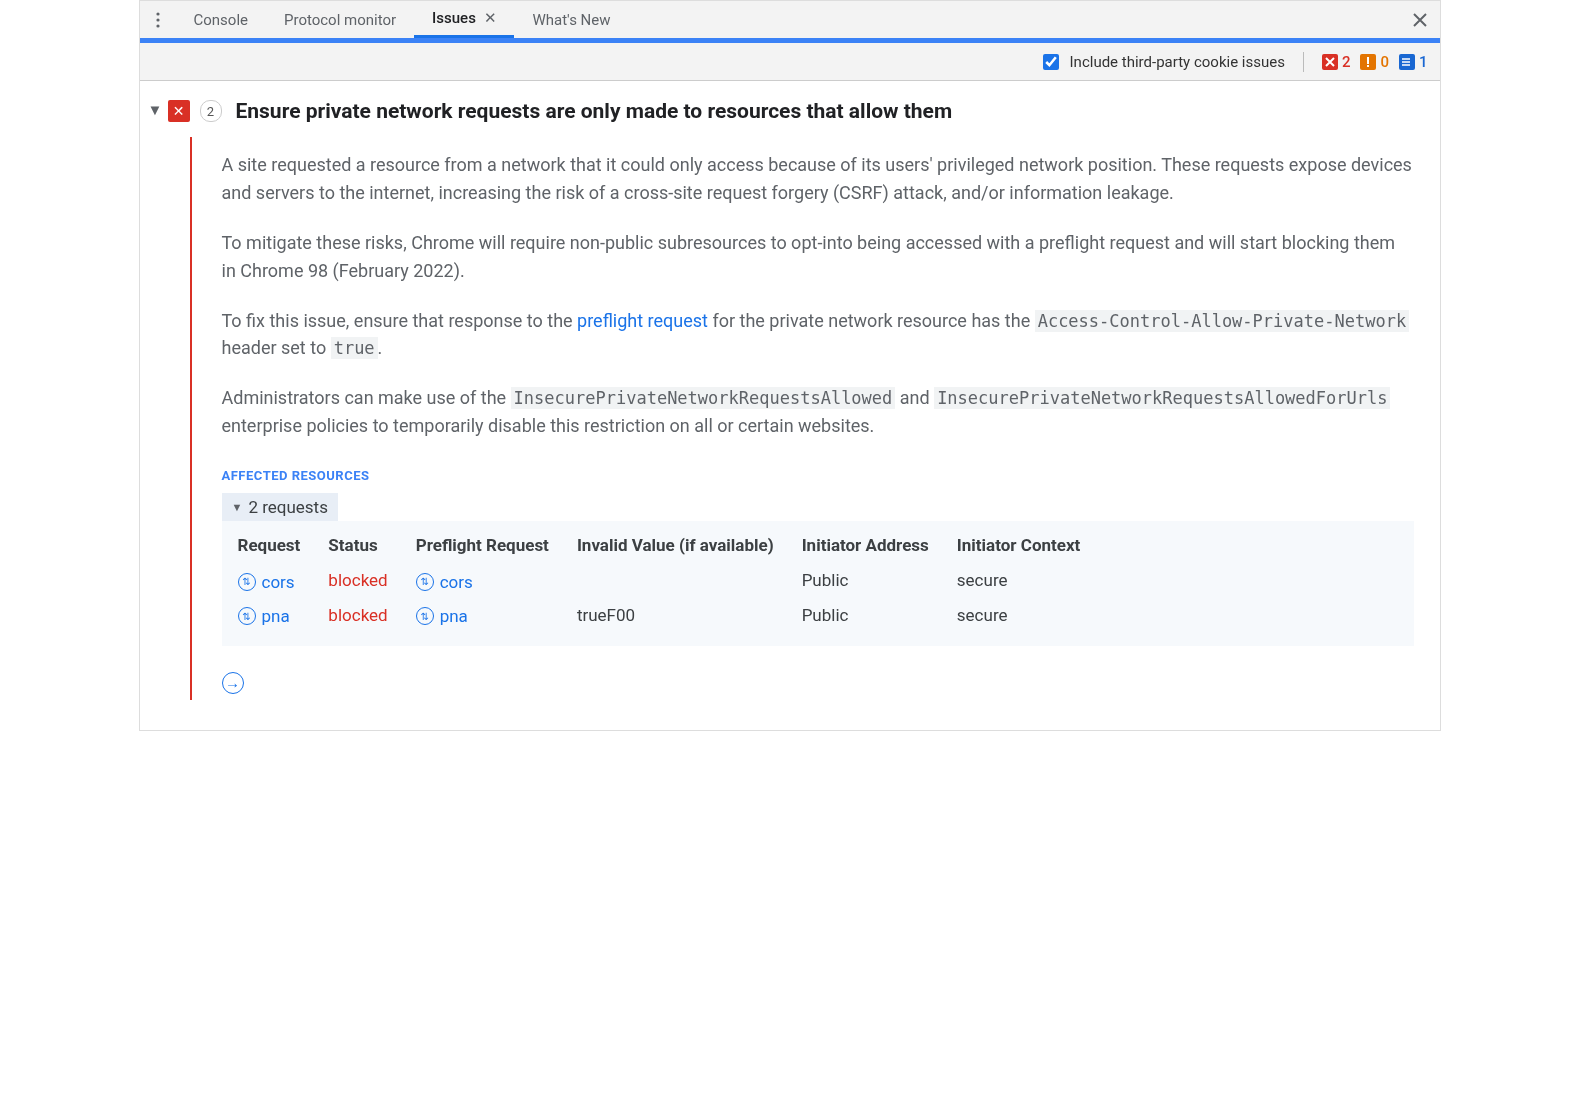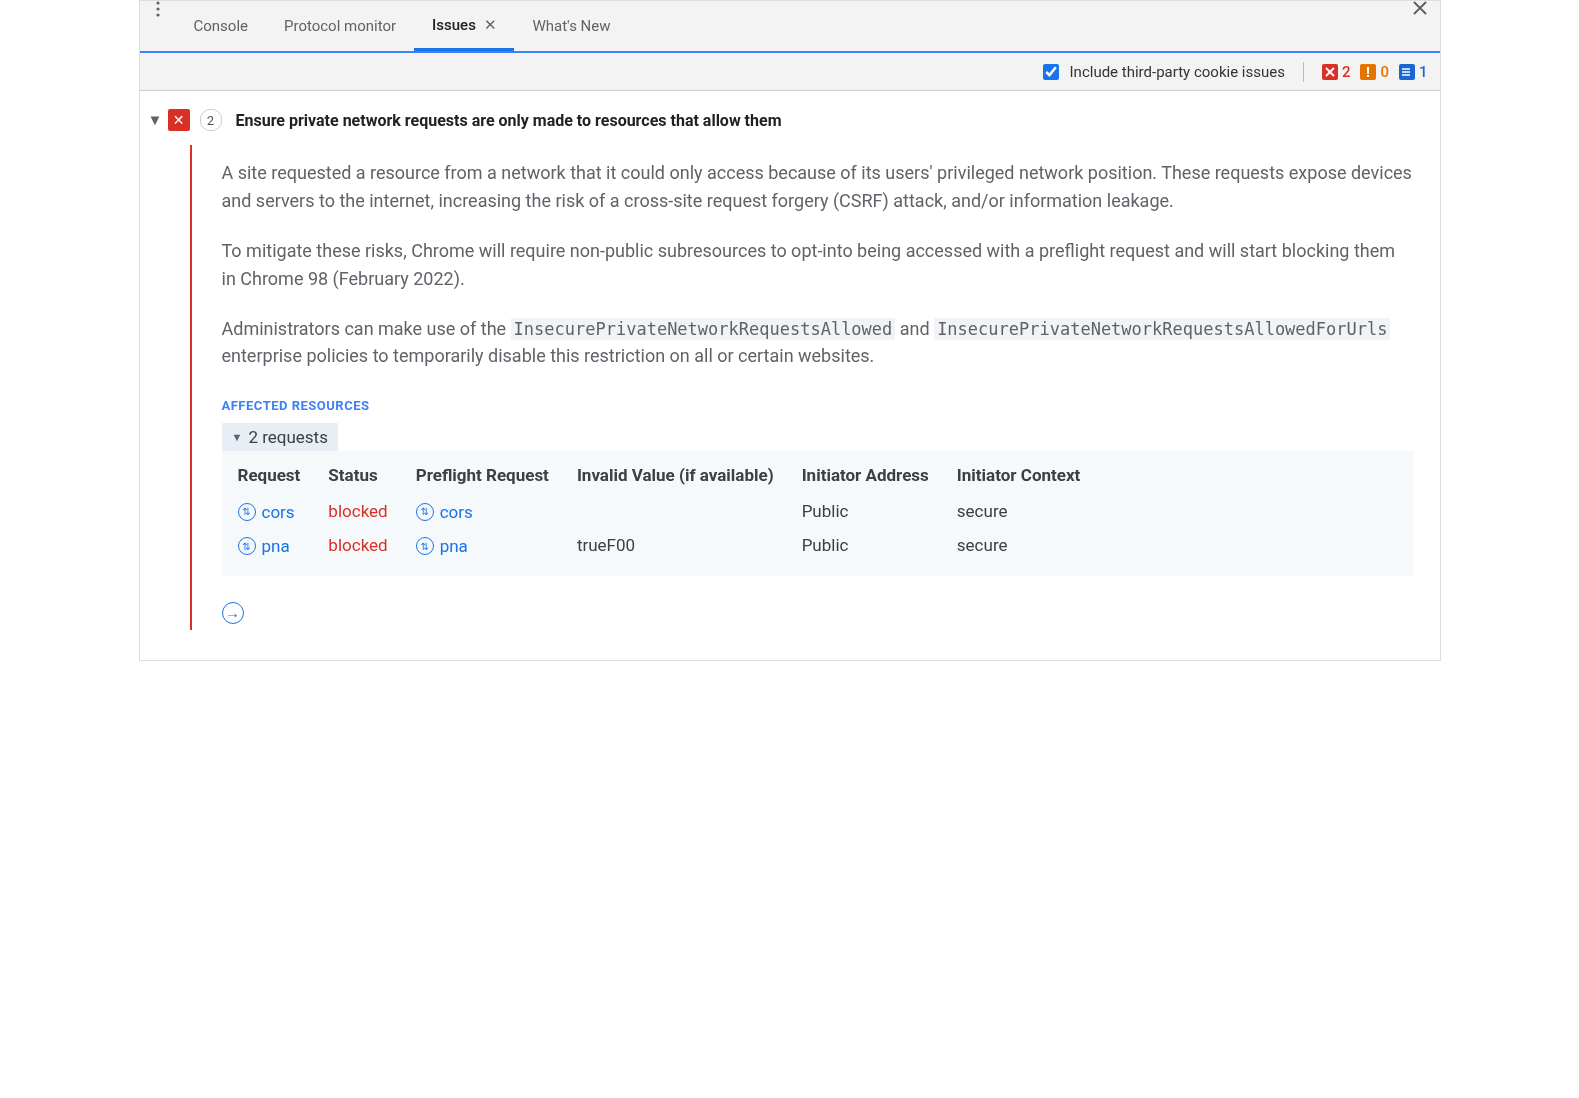--- a/index.html
+++ b/index.html
@@ -12,23 +12,23 @@
   }
   .panel {
     width: 1302px;
     border: 1px solid #ddd;
     background: #fff;
     margin: 0 auto;
   }
   
   .tabstrip {
     display: flex;
-    align-items: flex-start;
-    height: 52px;
-    border-bottom: 2px solid #3b82f6;
+    align-items: center;
+    height: 42px;
+    border-bottom: 5px solid #3b82f6;
     background: #f3f3f3;
     position: relative;
   }
   .tabstrip .menu-btn {
     width: 36px;
     display: flex; align-items: center; justify-content: center;
     color: #555;
   }
   .tabstrip .tab {
     padding: 0 18px;
@@ -117,21 +117,21 @@
     border:1px solid #ccc;
     border-radius:10px;
     min-width:22px;height:22px;
     display:flex;align-items:center;justify-content:center;
     font-size:13px;color:#555;
     padding:0 6px;
     flex-shrink:0;
   }
   .issue-title{
     font-weight:700;
-    font-size:16px;
+    font-size:21px;
     color:#202124;
     margin-left:4px;
   }
   .issue-head{
     display:flex;align-items:center;gap:10px;
     margin-bottom:14px;
   }
   .issue-body{
     border-left:2px solid #d93025;
     margin-left:22px;
@@ -285,20 +285,23 @@
           <div class="sev-icon">✕</div>
           <div class="count-pill">2</div>
           <div class="issue-title">Ensure private network requests are only made to resources that allow them</div>
         </div>
 
         <div class="issue-body">
 
           <p>A site requested a resource from a network that it could only access because of its users' privileged network position. These requests expose devices and servers to the internet, increasing the risk of a cross-site request forgery (CSRF) attack, and/or information leakage.</p>
           <p>To mitigate these risks, Chrome will require non-public subresources to opt-into being accessed with a preflight request and will start blocking them in Chrome 98 (February 2022).</p>
 
+          <p>
+            <span>To fix this issue, ensure that response to the </span><a href="#" class="inline-link">preflight request</a><span> for the private network resource has the </span><code>Access-Control-Allow-Private-Network</code><span> header set to </span><code>true</code><span>.</span>
+          </p>
 
           <p>
             <span>Administrators can make use of the </span><code>InsecurePrivateNetworkRequestsAllowed</code><span> and </span><code>InsecurePrivateNetworkRequestsAllowedForUrls</code><span> enterprise policies to temporarily disable this restriction on all or certain websites.</span>
           </p>
 
           <div class="section-head">AFFECTED RESOURCES</div>
 
           <div class="req-chip">
             <span class="tri">▼</span>
             <span>2 requests</span>

